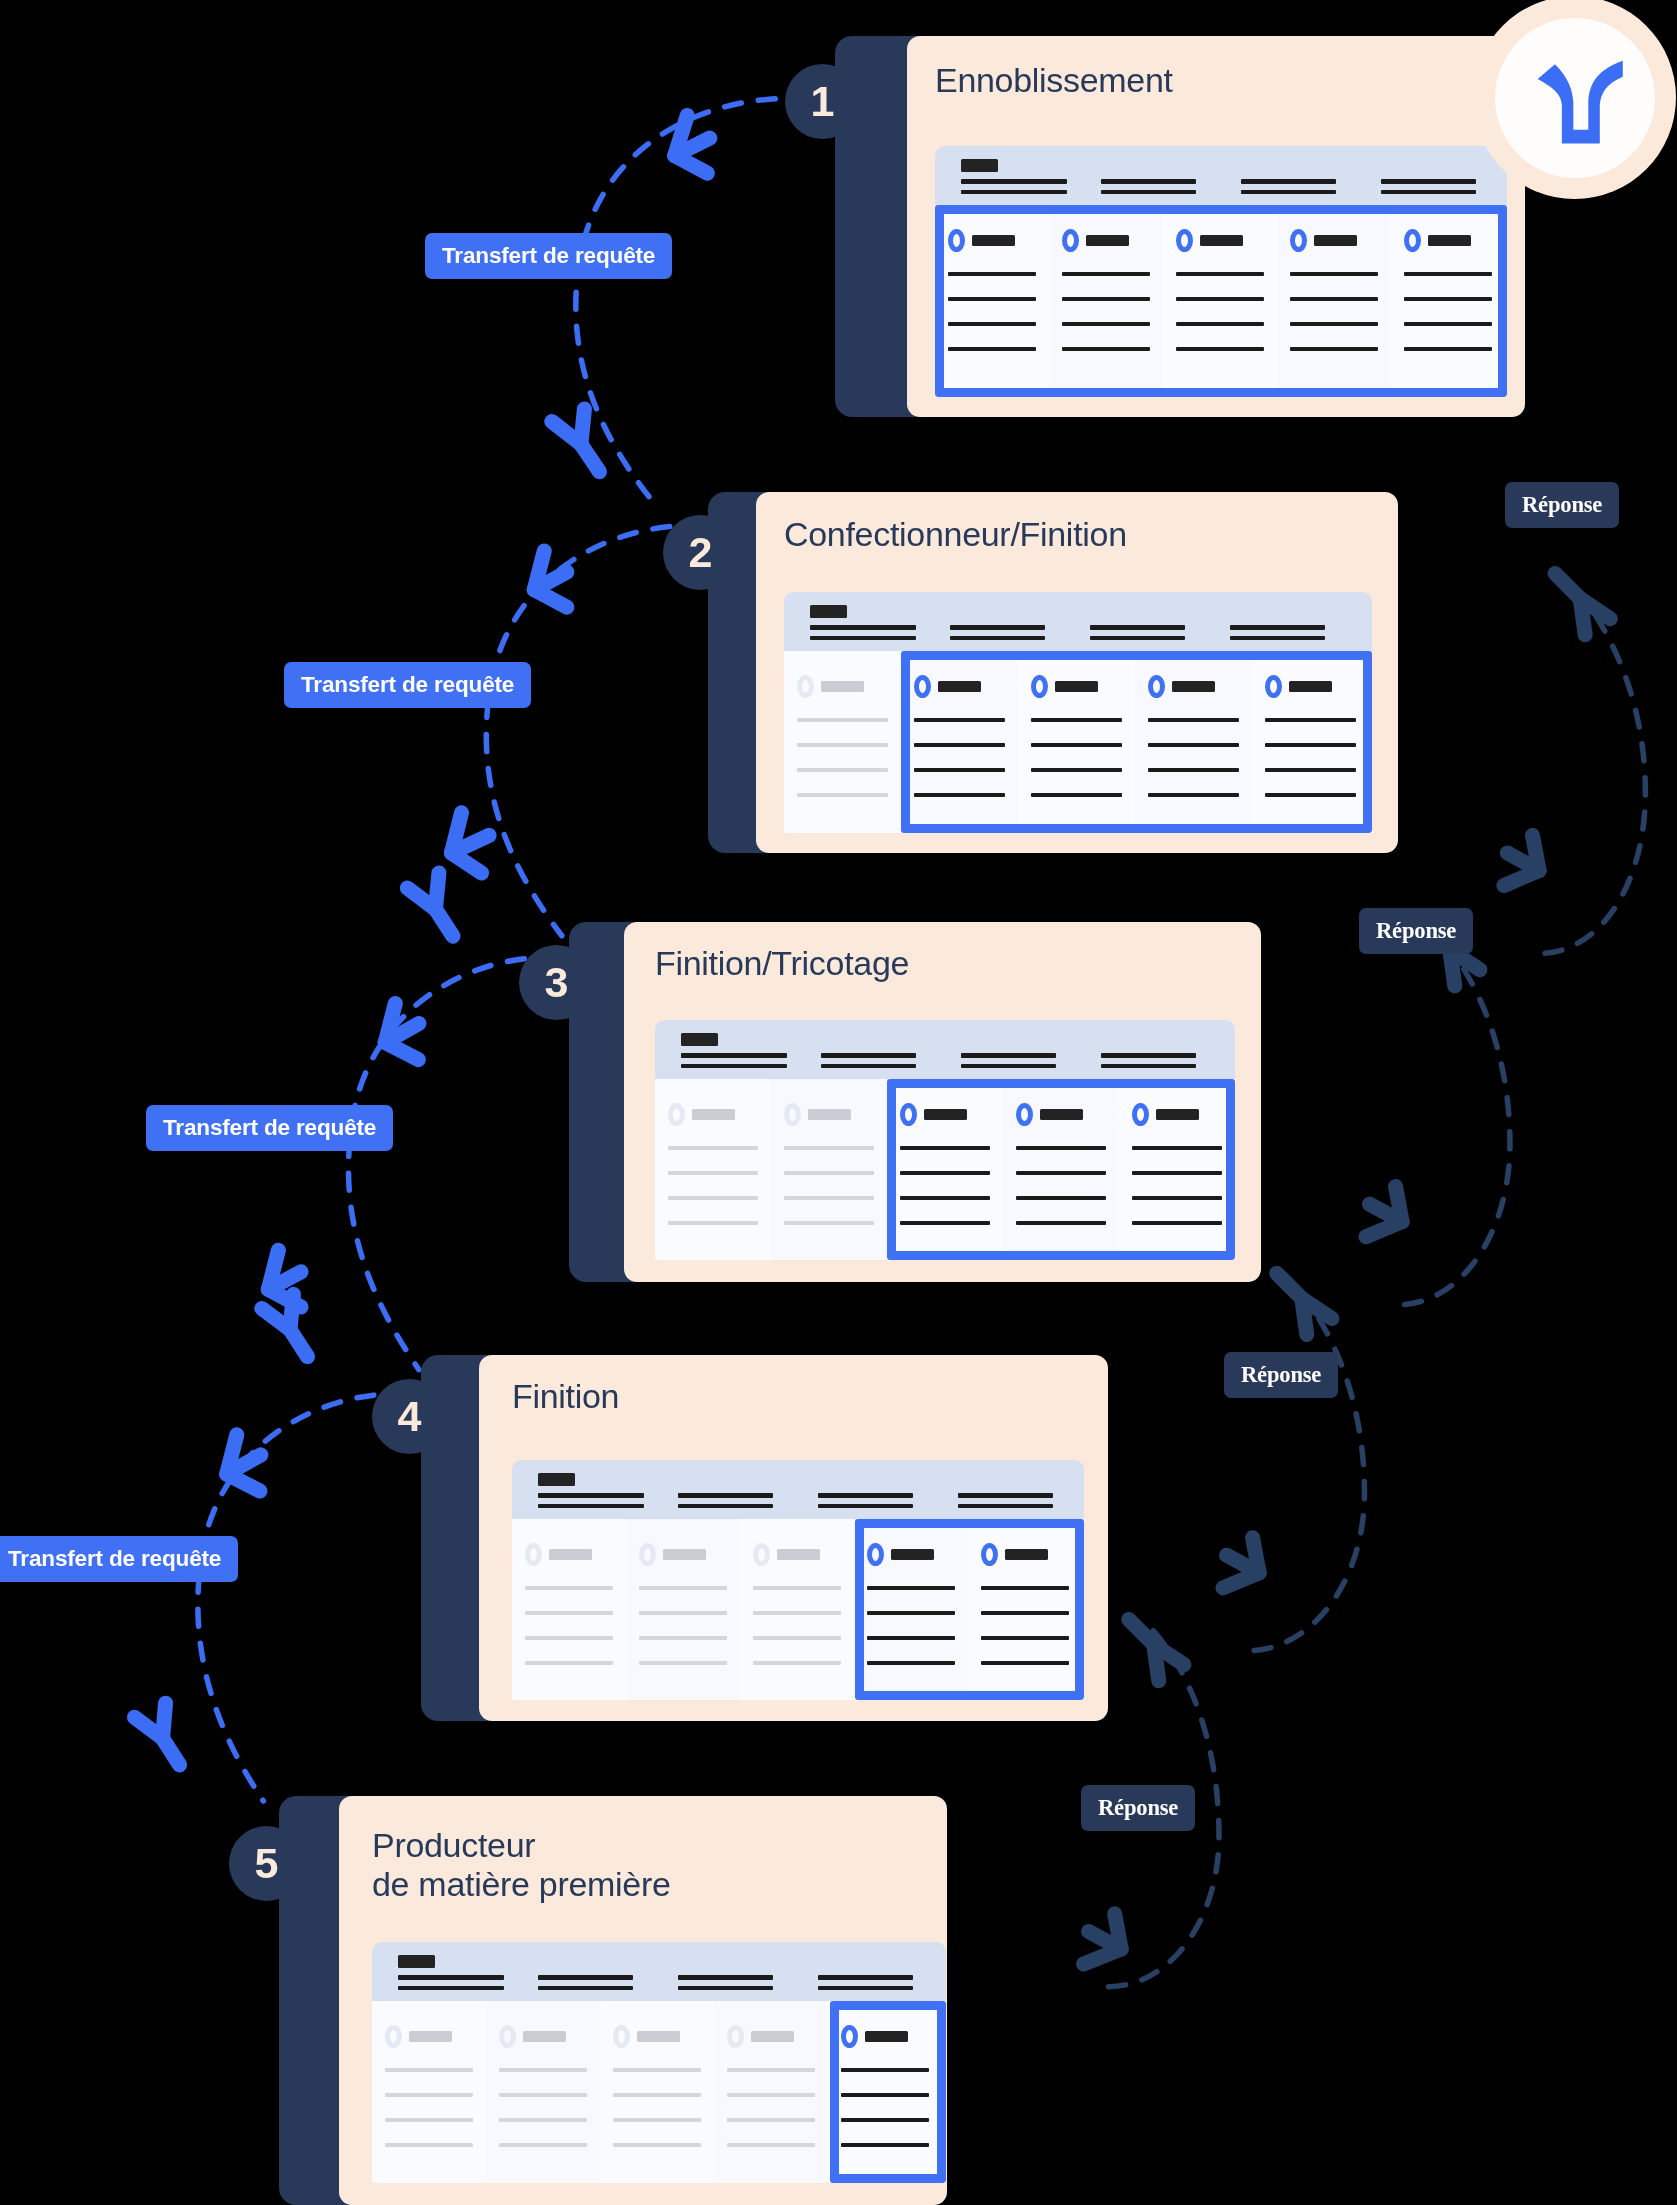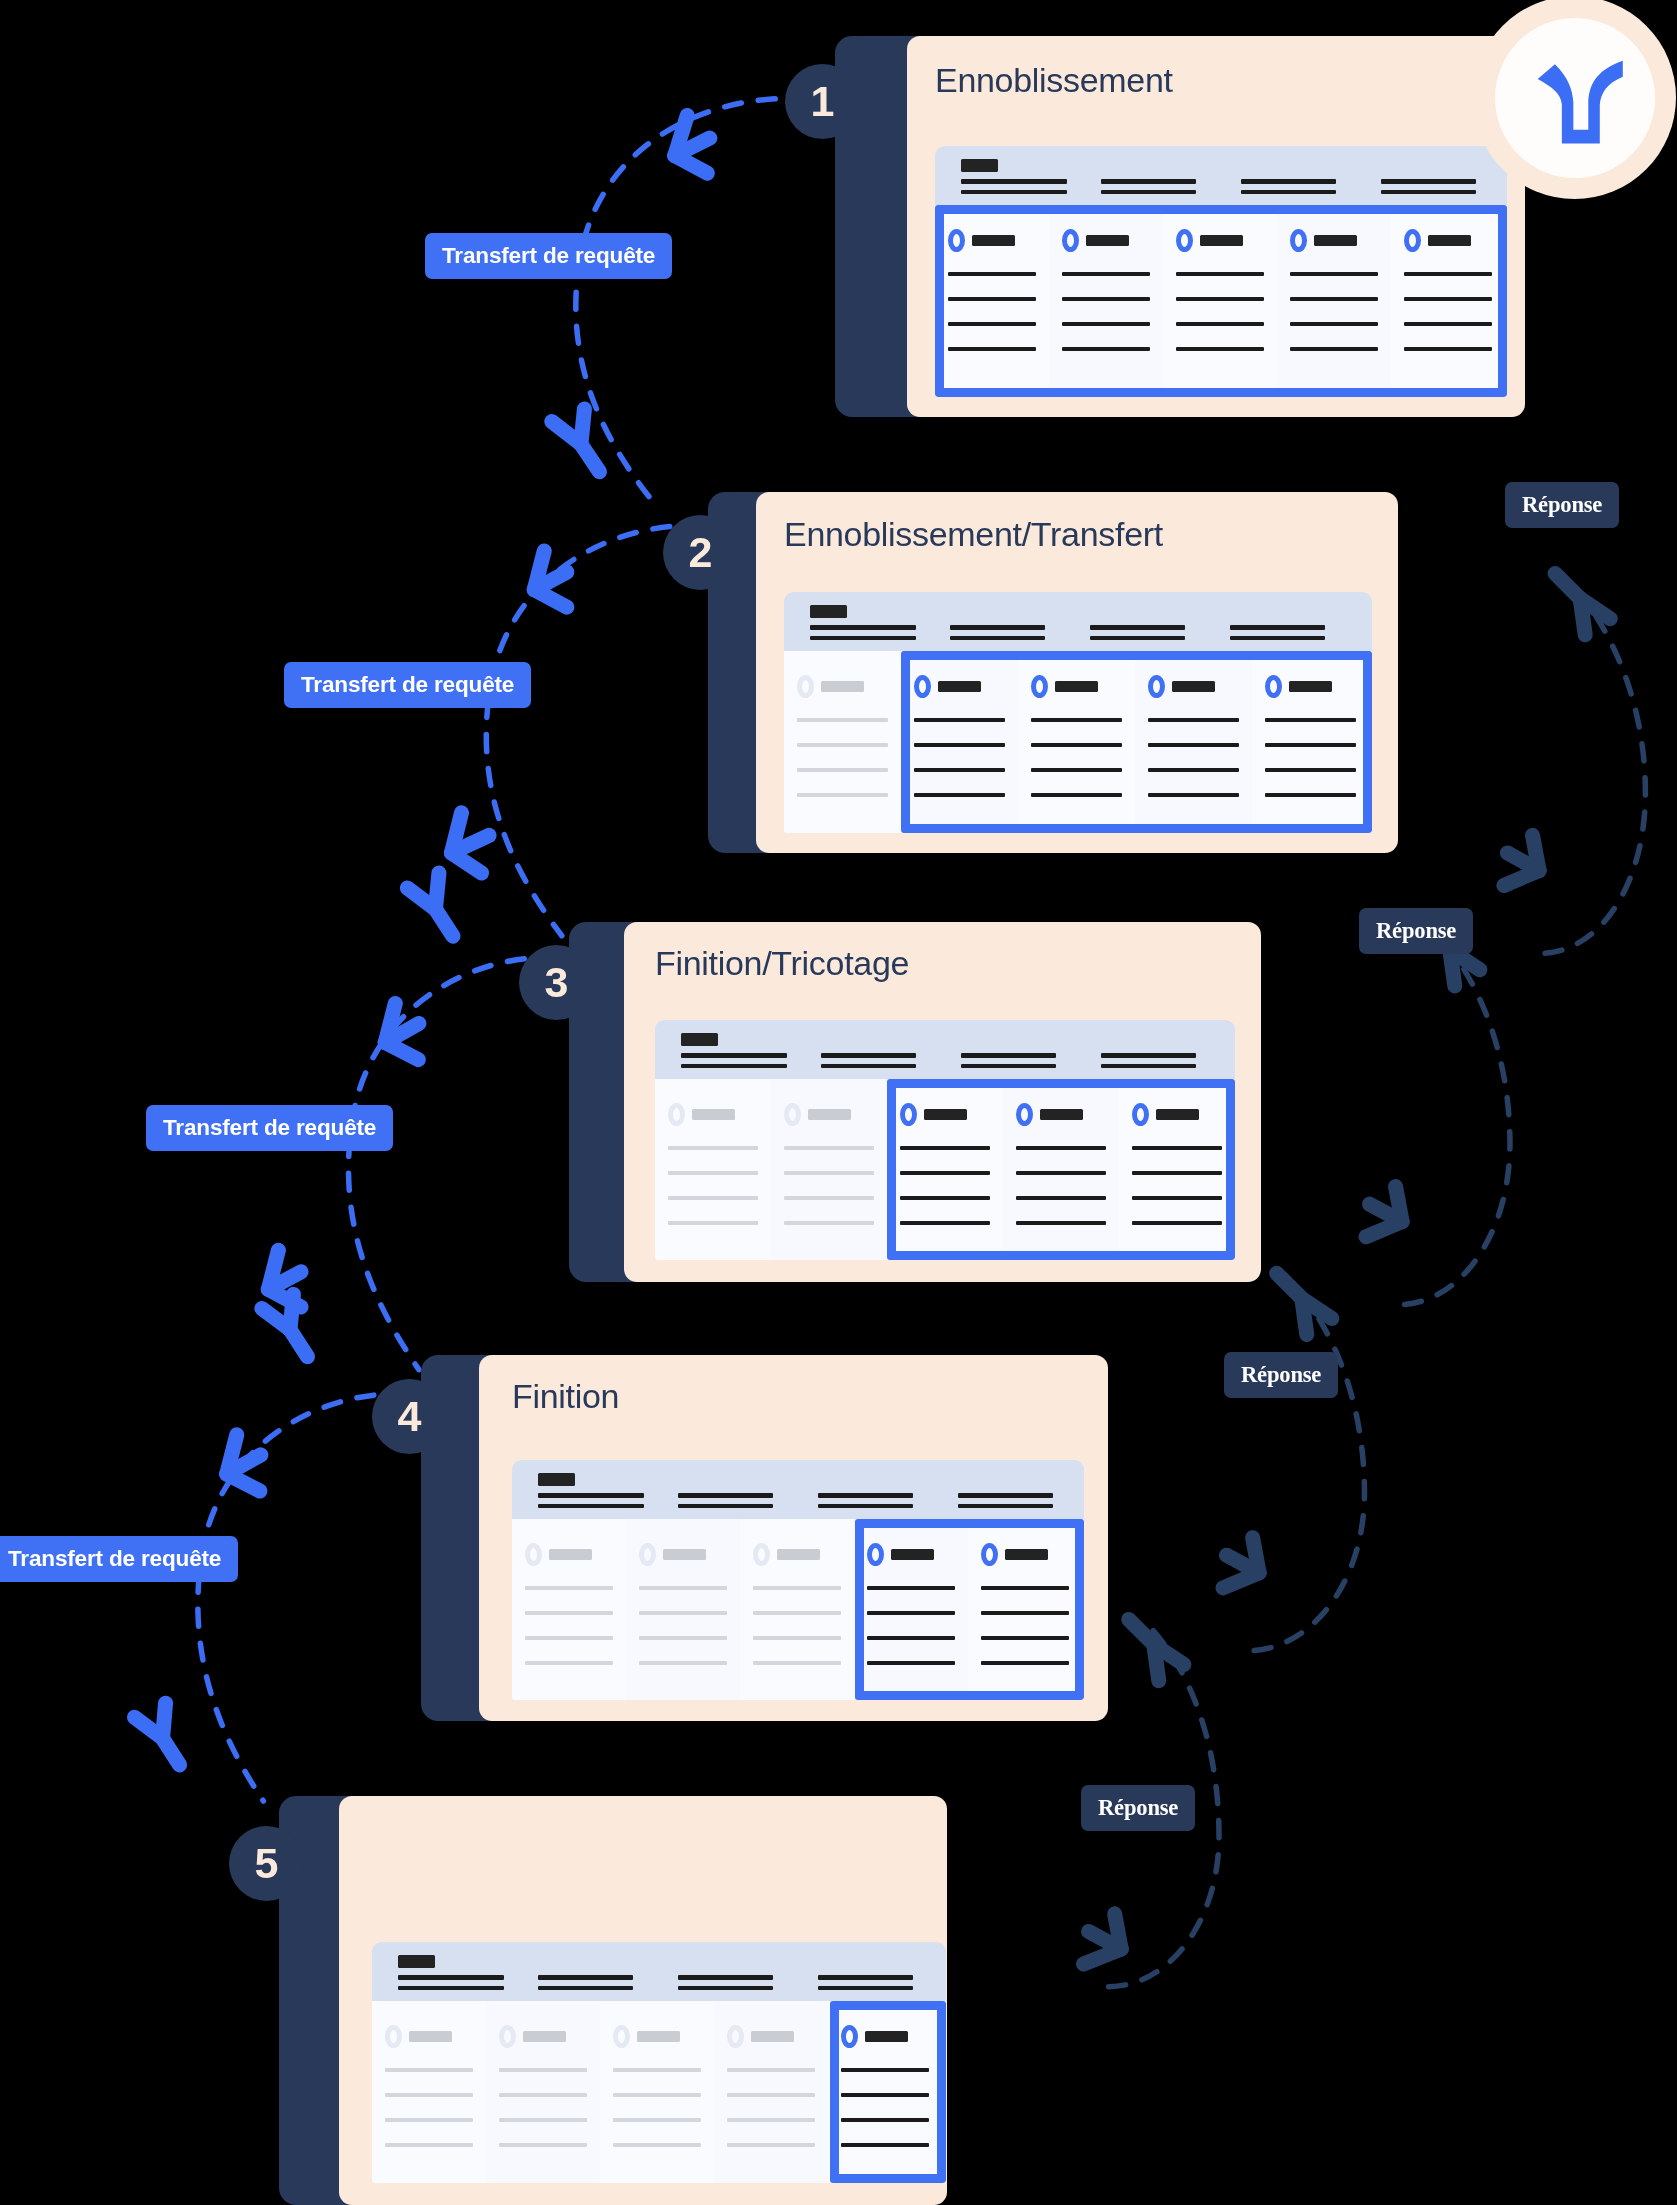--- a/index.html
+++ b/index.html
@@ -314,21 +314,21 @@
       <div class="hibox" style="left:0;top:59px;width:572px;height:192px;"></div>
     </div>
   </div>
 
   <div class="step" style="left:708px;top:492px;width:690px;height:361px;">
     <div class="spine" style="width:120px;height:361px;"></div>
     <div class="card" style="left:48px;top:0;width:642px;height:361px;"></div>
     <div class="num" style="left:-45px;top:23px;">
       <span>2</span>
     </div>
-    <div class="ctitle" style="left:76px;top:23px;">Ennoblissement/Transfert</div>
+    <div class="ctitle" style="left:76px;top:23px;">Confectionneur/Finition</div>
 
     <div class="tbl" style="left:76px;top:100px;width:588px;height:241px;">
       <div class="thead">
         <div class="tag"></div>
         <div class="hgrp" style="left:26px;width:106px;">
             <i></i>
             <i></i>
           </div>
         <div class="hgrp" style="left:166px;width:95px;">
             <i></i>
@@ -596,20 +596,22 @@
       <div class="hibox" style="left:343px;top:59px;width:229px;height:181px;"></div>
     </div>
   </div>
 
   <div class="step" style="left:279px;top:1796px;width:690px;height:409px;">
     <div class="spine" style="width:120px;height:409px;"></div>
     <div class="card" style="left:60px;top:0;width:608px;height:409px;"></div>
     <div class="num" style="left:-50px;top:30px;">
       <span>5</span>
     </div>
+    <div class="ctitle" style="left:93px;top:30px;">Producteur
+de matière première</div>
 
     <div class="tbl" style="left:93px;top:146px;width:574px;height:241px;">
       <div class="thead">
         <div class="tag"></div>
         <div class="hgrp" style="left:26px;width:106px;">
             <i></i>
             <i></i>
           </div>
         <div class="hgrp" style="left:166px;width:95px;">
             <i></i>

